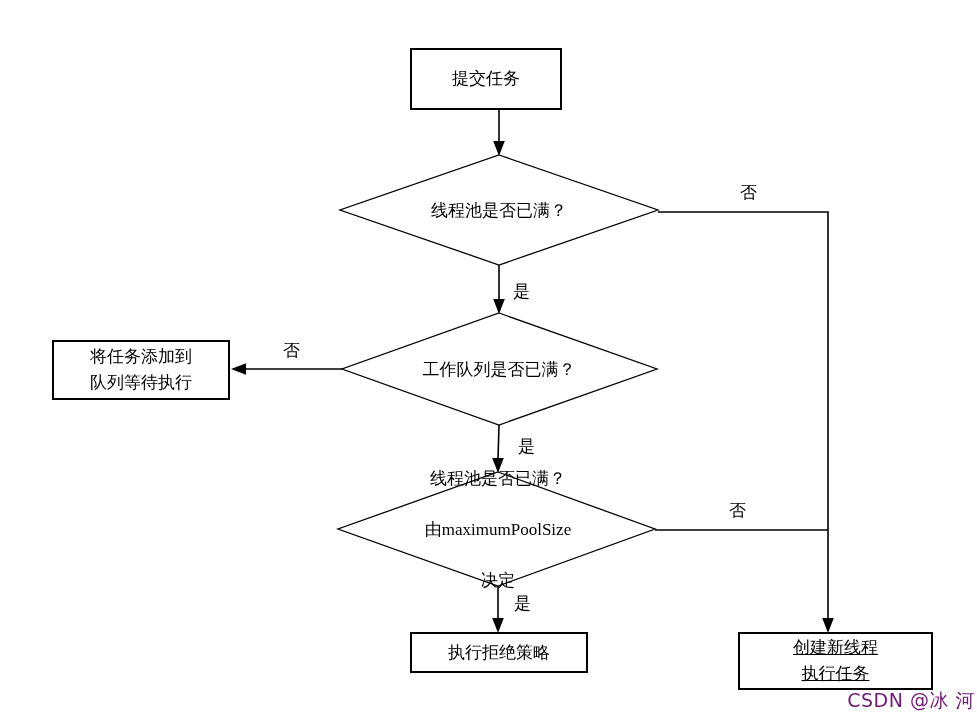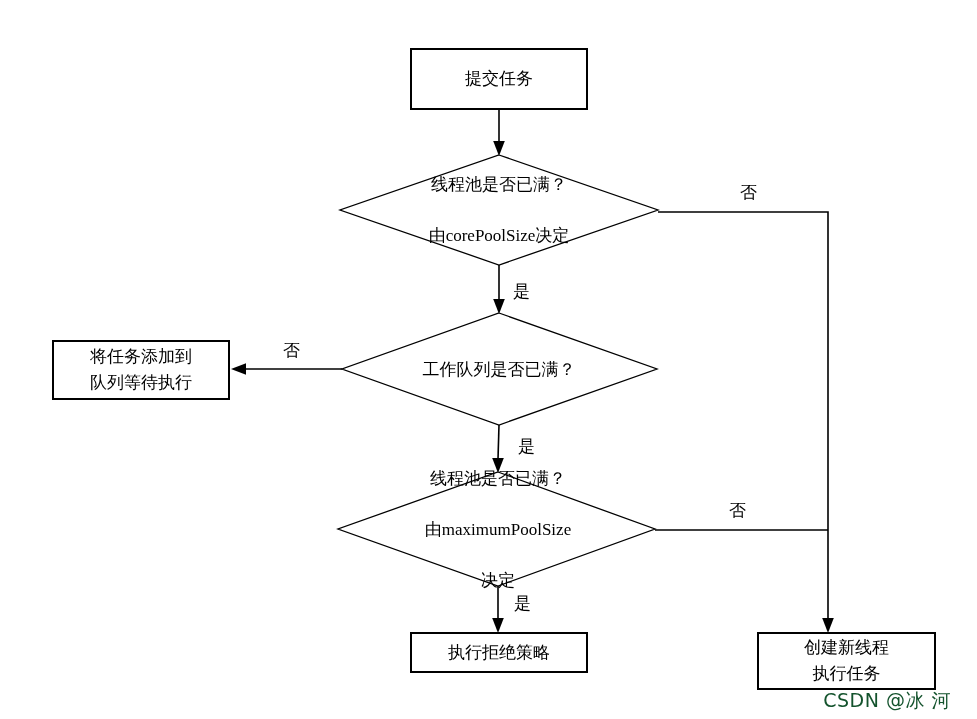--- a/index.html
+++ b/index.html
@@ -46,25 +46,25 @@
     pointer-events: none;
     gap: 24px;
   }
   .elabel {
     position: absolute;
     font-size: 17px;
     line-height: 18px;
   }
   .watermark {
     position: absolute;
-    right: 26px;
+    right: 2px;
     top: 688px;
     font-family: "DejaVu Sans", "Liberation Sans", sans-serif;
     font-size: 19px;
-    color: #14532d;
+    color: #701a75;
     letter-spacing: 0.5px;
   }
 </style>
 </head>
 <body>
 
 <div class="canvas">
 
   <svg width="977" height="719" viewBox="0 0 977 719">
 
@@ -86,41 +86,40 @@
 
     <line x1="498" y1="586" x2="498" y2="619" stroke="#000000" stroke-width="1.6"></line>
     <polygon points="498,633 492.2,618 503.8,618" fill="#000000"></polygon>
 
     <polyline points="658,212 828,212 828,619" fill="none" stroke="#000000" stroke-width="1.6"></polyline>
     <polygon points="828,633 822.2,618 833.8,618" fill="#000000"></polygon>
 
     <line x1="655" y1="530" x2="828" y2="530" stroke="#000000" stroke-width="1.6"></line>
   </svg>
 
-  <div class="node" style="left:410px; top:48px; width:178px; height:62px;">
+  <div class="node" style="left:410px; top:48px; width:152px; height:62px;">
     <span>提交任务</span>
   </div>
 
   <div class="node" style="left:52px; top:340px; width:178px; height:60px;">
     <span>将任务添加到</span>
     <span>队列等待执行</span>
   </div>
 
   <div class="node" style="left:410px; top:632px; width:178px; height:41px;">
     <span>执行拒绝策略</span>
   </div>
 
-  <div class="node" style="left:757px; top:632px; width:179px; height:58px;">
+  <div class="node" style="left:738px; top:632px; width:195px; height:58px;text-decoration:underline;">
     <span>创建新线程</span>
     <span>执行任务</span>
   </div>
 
   <div class="dlabel" style="left:369px; top:183px; width:260px; height:54px;">
     <span>线程池是否已满？</span>
-    <span>由corePoolSize决定</span>
   </div>
 
   <div class="dlabel" style="left:369px; top:342px; width:260px; height:54px;">
     <span>工作队列是否已满？</span>
   </div>
 
   <div class="dlabel" style="left:368px; top:489px; width:260px; height:81px;">
     <span>线程池是否已满？</span>
     <span>由maximumPoolSize</span>
     <span>决定</span>

